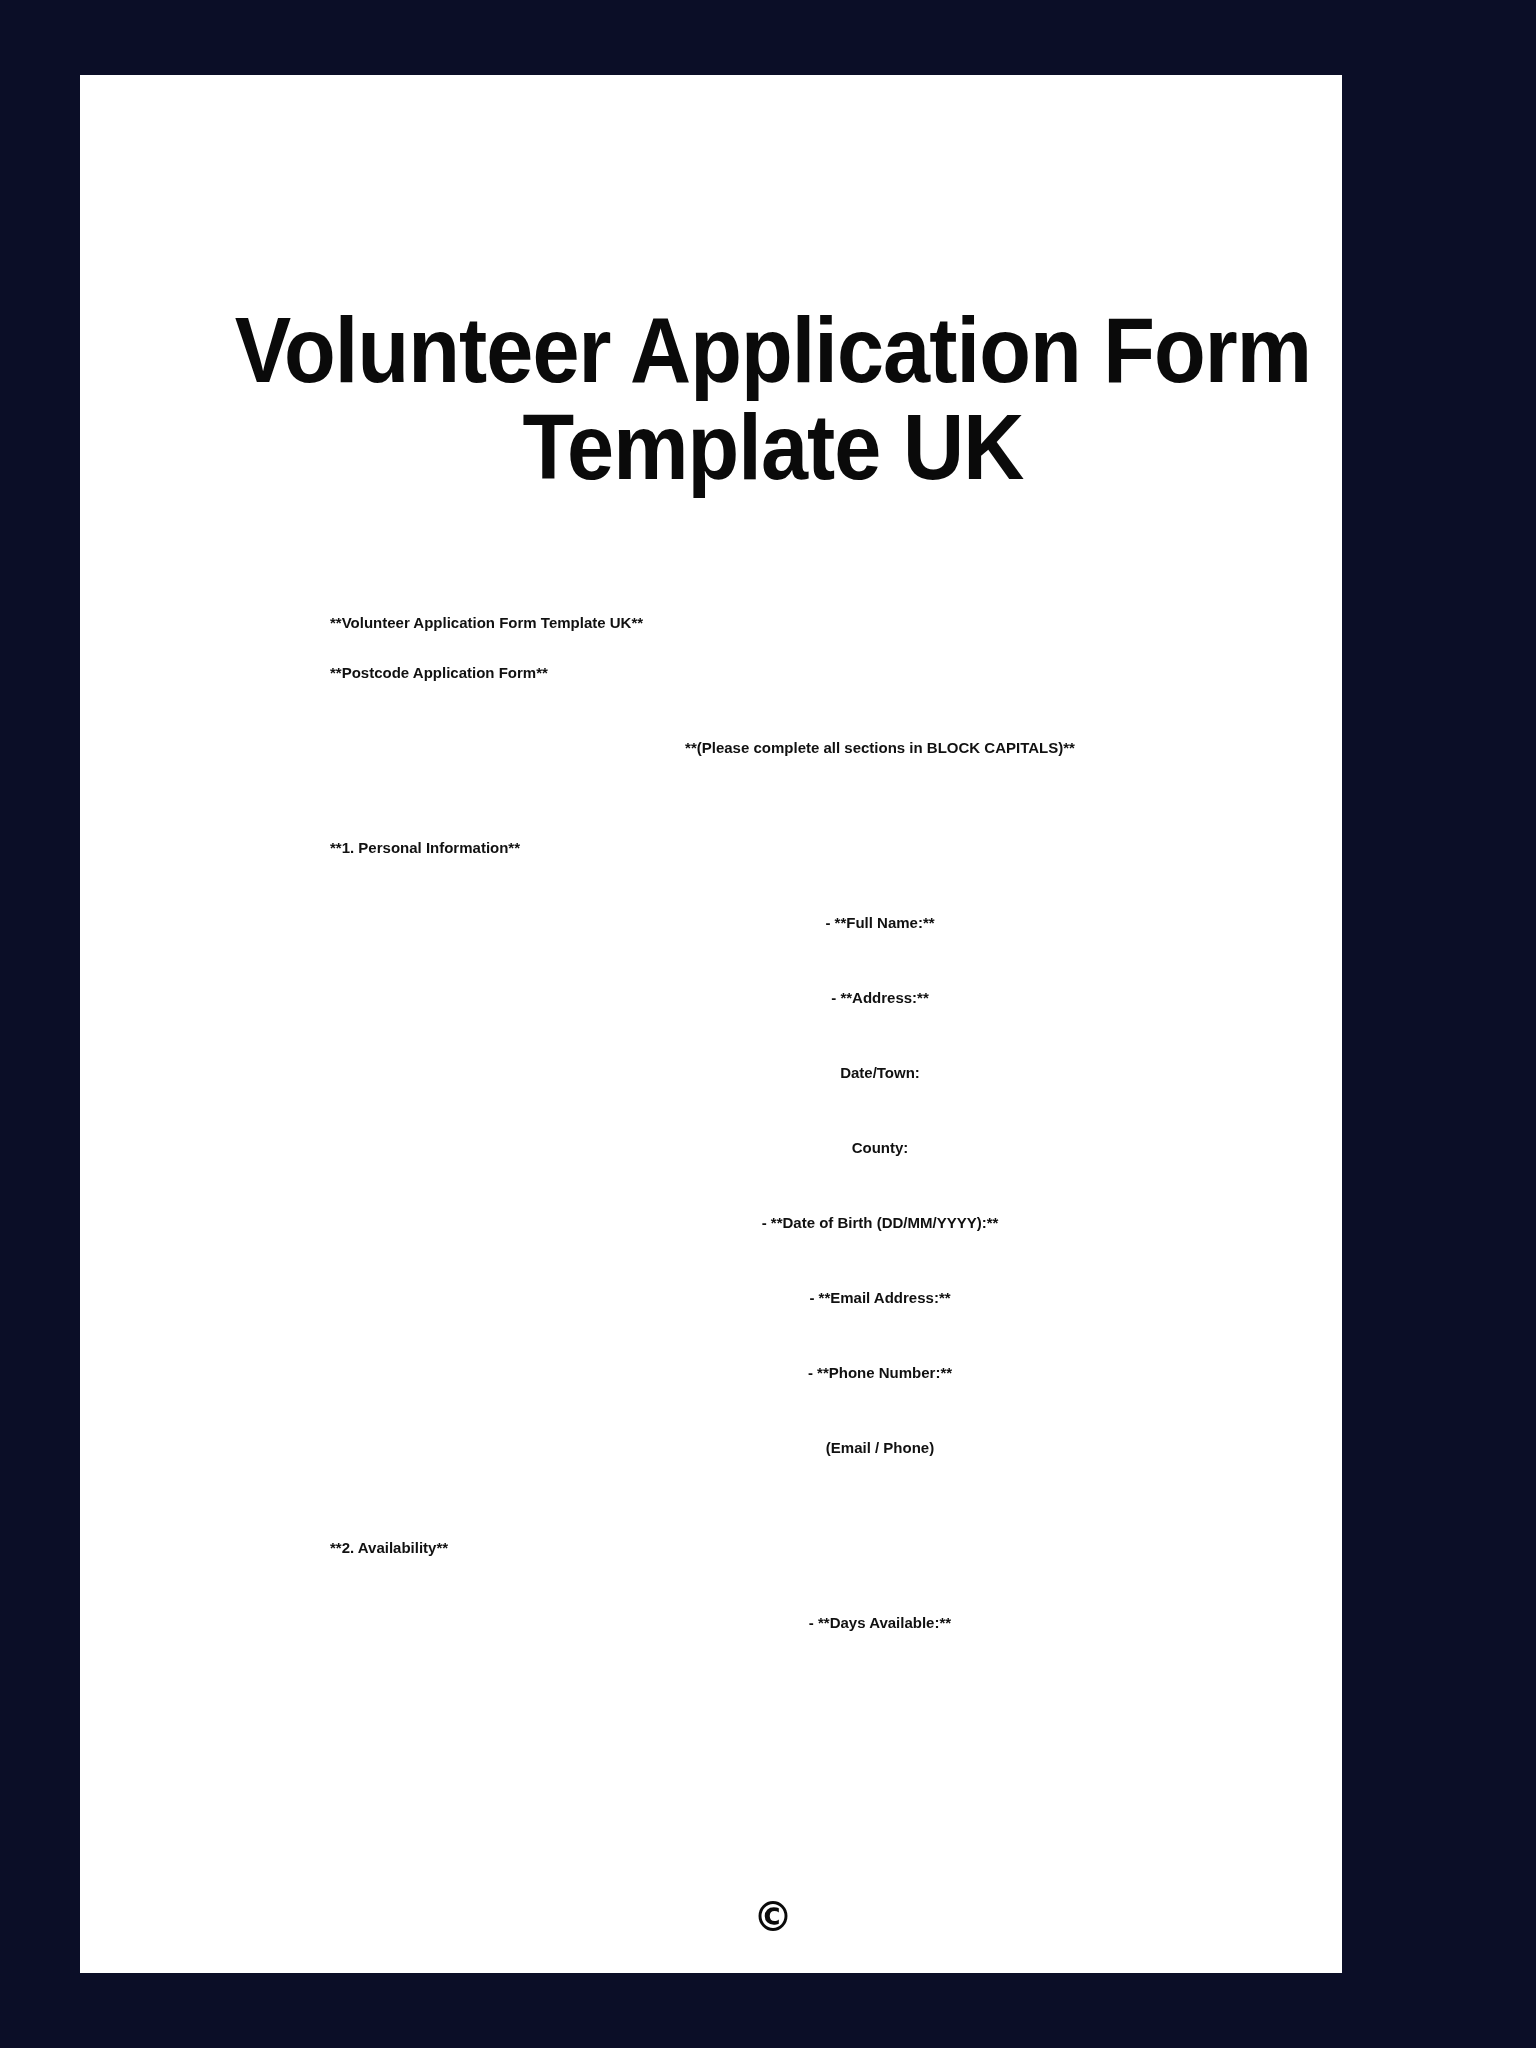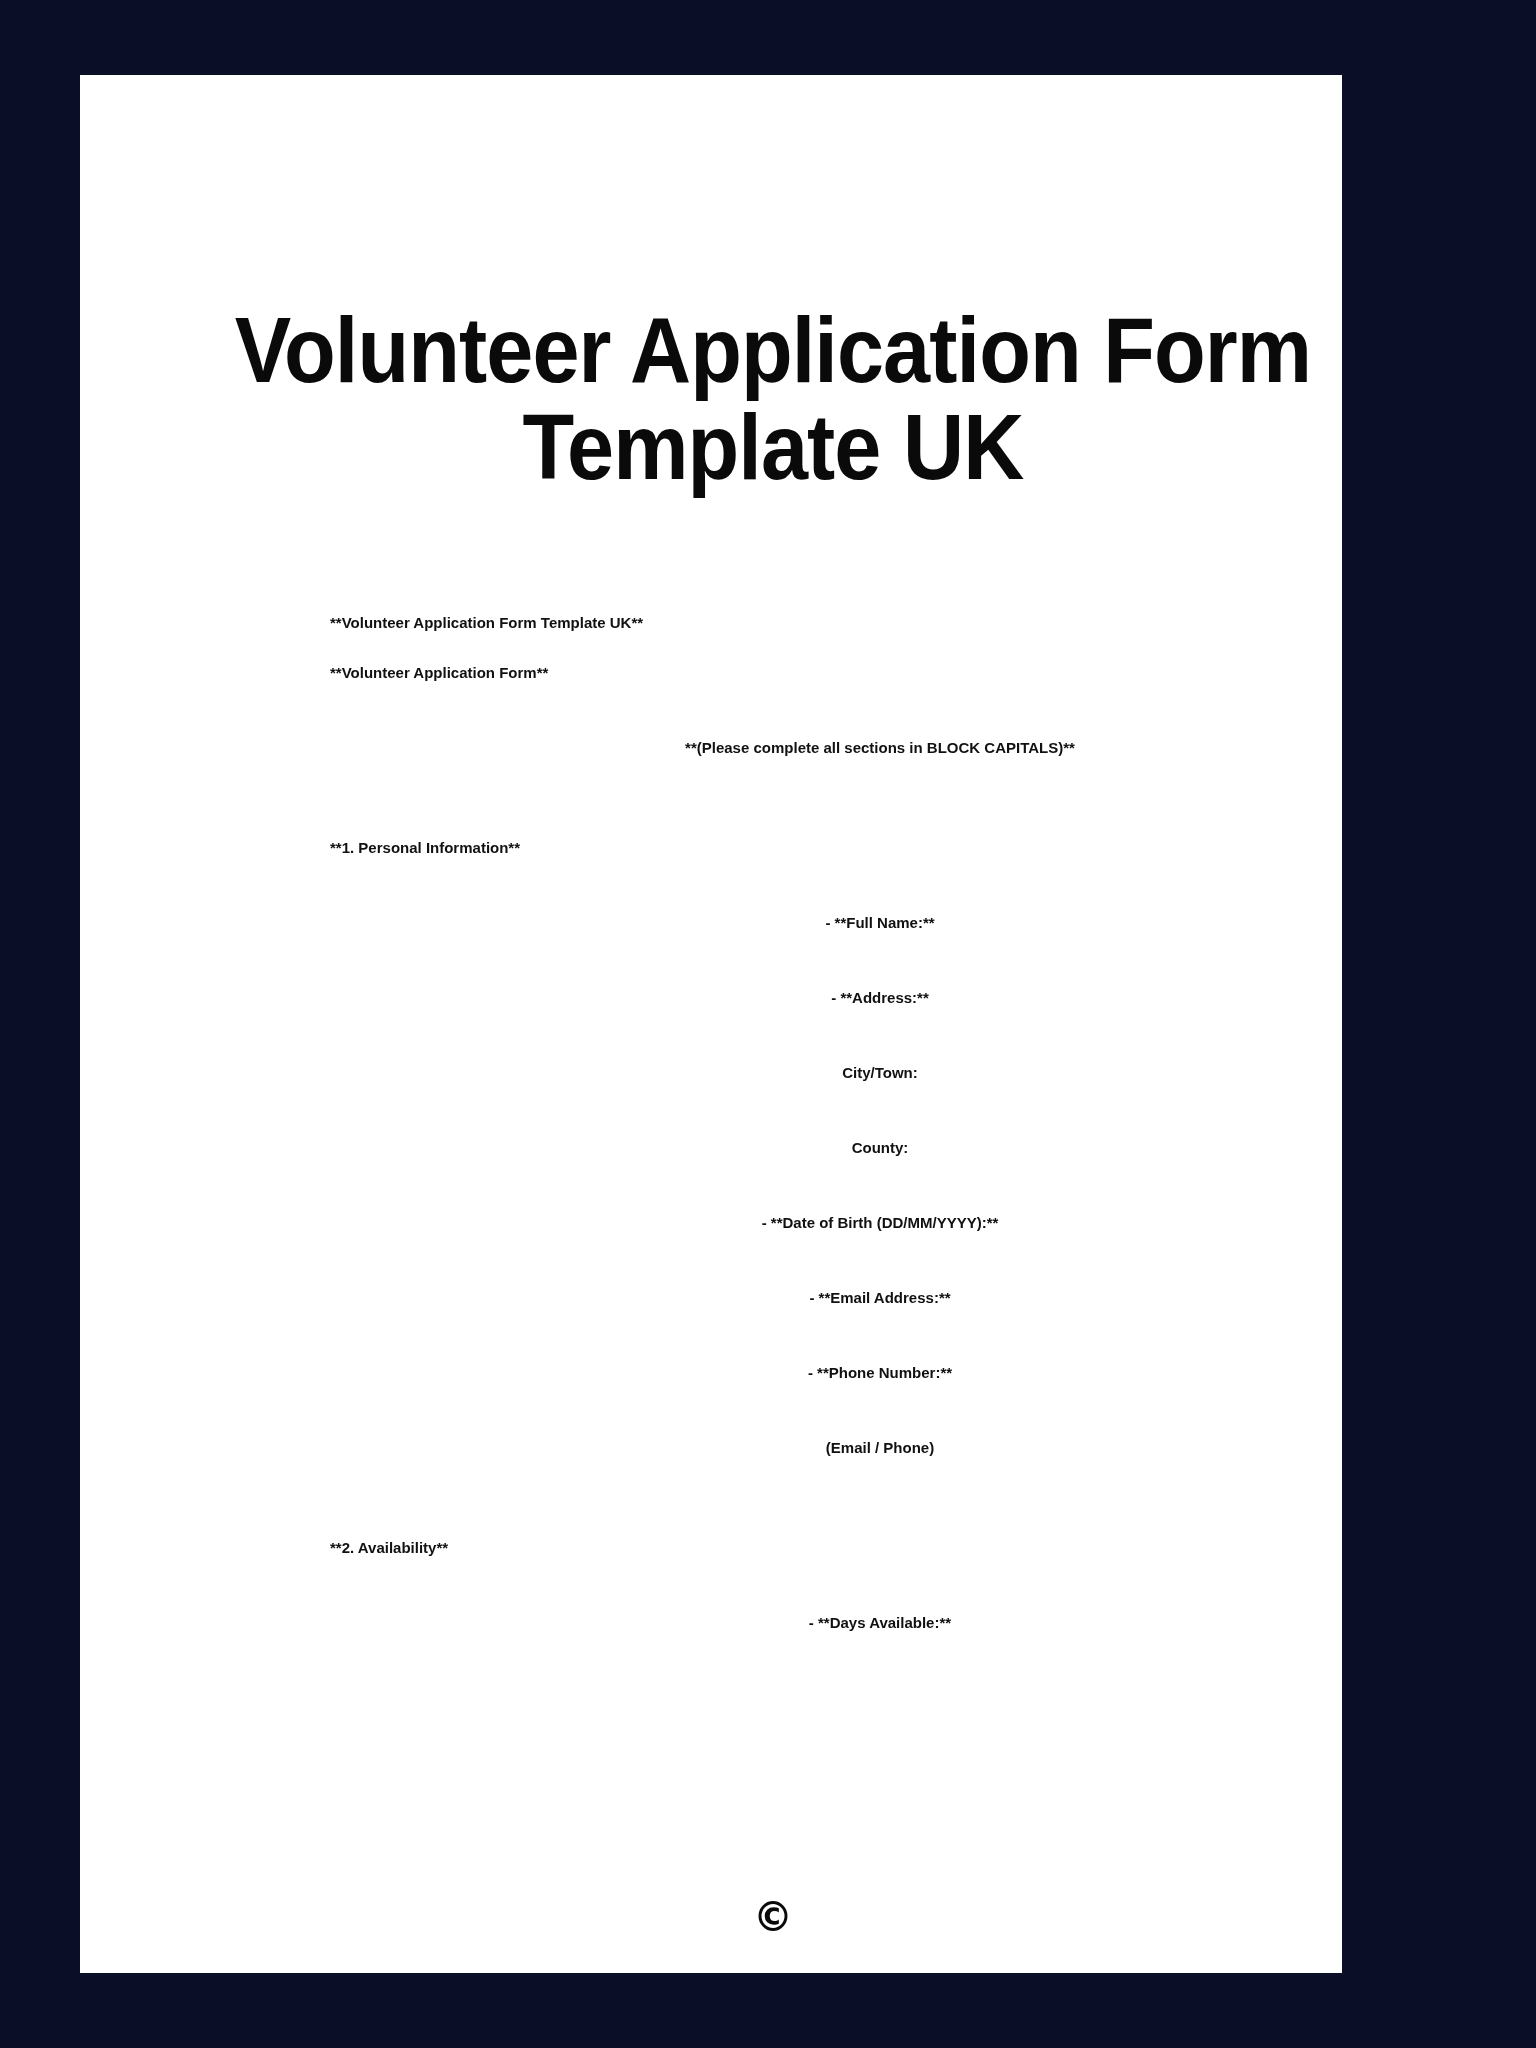--- a/index.html
+++ b/index.html
@@ -87,26 +87,26 @@
 <div class="viewport">
   <div class="page-sheet">
 
     <h1 class="doc-title">
       <span style="display: block;">Volunteer Application Form</span>
       <span style="display: block;">Template UK</span>
     </h1>
 
     <div class="body-block">
         <div class="line">**Volunteer Application Form Template UK**</div>
-        <div class="line gap-sm">**Volunteer Application Form**</div>
+        <div class="line gap-sm">**Postcode Application Form**</div>
         <div class="line gap-md">**(Please complete all sections in BLOCK CAPITALS)**</div>
         <div class="line gap-lg">**1. Personal Information**</div>
         <div class="line gap-md">- **Full Name:**</div>
         <div class="line gap-md">- **Address:**</div>
-        <div class="line gap-md">City/Town:</div>
+        <div class="line gap-md">Date/Town:</div>
         <div class="line gap-md">County:</div>
         <div class="line gap-md">- **Date of Birth (DD/MM/YYYY):**</div>
         <div class="line gap-md">- **Email Address:**</div>
         <div class="line gap-md">- **Phone Number:**</div>
         <div class="line gap-md">(Email / Phone)</div>
         <div class="line gap-lg">**2. Availability**</div>
         <div class="line gap-md">- **Days Available:**</div>
       </div>
 
     <div class="copyright-mark">©</div>

